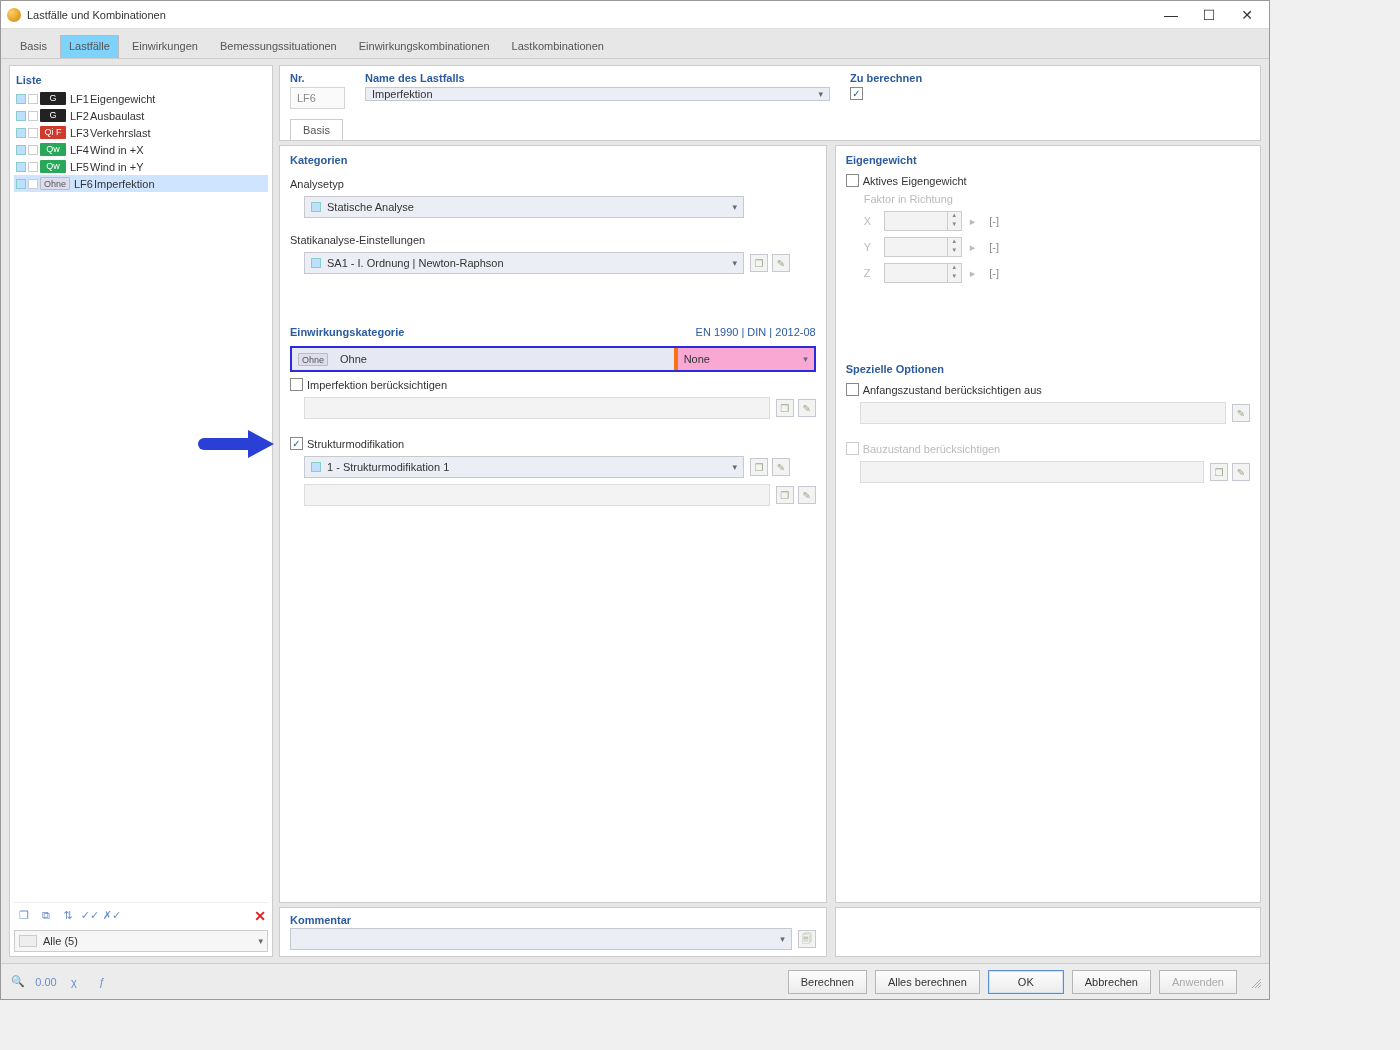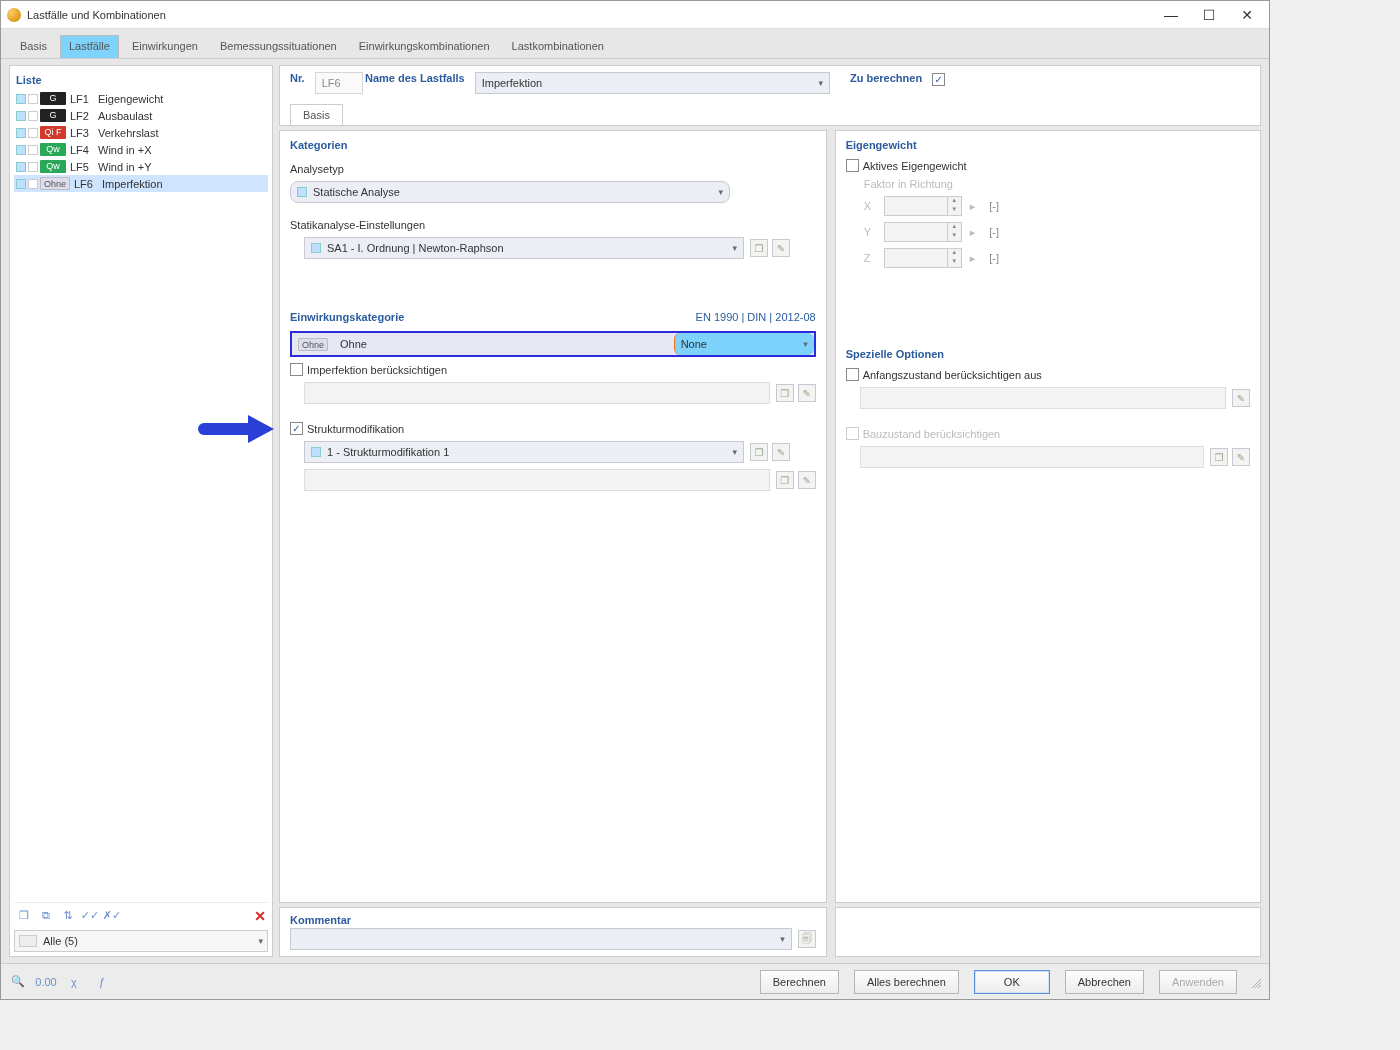--- a/index.html
+++ b/index.html
@@ -19,33 +19,33 @@
   .lc-list { flex:1; overflow:auto; }
   .lc-row { display:flex; align-items:center; height:17px; padding:0 2px; cursor:default;}
   .lc-row.selected { background:#cfe4ff; }
   .sw-mini { width:10px; height:10px; background:#bde0ff; margin-right:2px; border:1px solid #8cc; }
   .sw-mini2 { width:10px; height:10px; background:#fff; margin-right:2px; border:1px solid #ccc; }
   .tag { min-width:26px; height:13px; font-size:9px; color:#fff; text-align:center; line-height:13px; margin-right:4px; border-radius:1px;}
   .tag.g { background:#222; }
   .tag.qif { background:#d13a2a; }
   .tag.qw { background:#2aa85a; }
   .tag.ohne { background:#dde; color:#555; border:1px solid #bbb; min-width:30px;}
-  .lc-code { width:28px; }
+  .lc-code { width:20px; }
   .lc-name { flex:1; white-space:nowrap; overflow:hidden; text-overflow:ellipsis; }
   .left-toolbar { height:26px; display:flex; align-items:center; gap:6px; padding:2px; border-top:1px solid #eee; }
   .mini-icon { width:16px; height:16px; display:inline-flex; align-items:center; justify-content:center; color:#6a8fcf; }
   .red-x { color:#d22; margin-left:auto; font-weight:bold; font-size:14px;}
   .filter-combo { height:22px; border:1px solid #ccc; display:flex; align-items:center; padding:0 4px; margin-top:2px; background:#f6f6f6; position:relative;}
   .filter-combo .swatch { width:18px; height:12px; background:#eee; border:1px solid #ccc; margin-right:6px;}
   .filter-combo .chev { margin-left:auto; color:#666; font-size:9px;}
   
   .main-panel { flex:1; display:flex; flex-direction:column; gap:4px; }
   .main-top { background:#fff; border:1px solid #ccc; padding:6px 10px 0 10px; }
   .top-row { display:flex; gap:20px; align-items:flex-start; }
-  .field-col { display:flex; flex-direction:row; gap:10px; }
+  .field-col { display:flex; flex-direction:column; gap:1px; }
   .hdr { color:#2b5b9e; font-weight:600; padding-bottom:2px;}
   .readonly-box { height:22px; min-width:48px; border:1px solid #d5d5d5; background:#fafafa; padding:2px 6px; display:flex; align-items:center; color:#888;}
   .combo { height:22px; border:1px solid #c8c8d0; background:#eceef5; display:flex; align-items:center; padding:0 6px; position:relative;}
   .combo .chev { margin-left:auto; color:#667; font-size:9px;}
   .combo .marker { width:10px; height:10px; background:#bde0ff; border:1px solid #8cc; margin-right:6px;}
   .combo.wide { flex:1; }
   .chk { width:13px; height:13px; border:1px solid #888; background:#fff; display:inline-flex; align-items:center; justify-content:center; margin-right:4px; font-size:10px; color:#2b5b9e;}
   .chk.checked::before{content:"✓";}
   .sub-tabs { display:flex; margin-top:10px; }
   .sub-tab { padding:4px 12px; border:1px solid #ccc; border-bottom:none; background:#f3f3f3; color:#555; margin-right:2px; cursor:default;}
@@ -56,21 +56,21 @@
   .mid-left { flex: 1.3; }
   .mid-right { flex: 1; }
   .group-lbl { color:#333; margin-top:4px;}
   .dual-btn { display:inline-flex; gap:4px; margin-left:6px;}
   .sqbtn { width:18px; height:18px; border:1px solid #c8c8d0; background:#f3f3f3; display:inline-flex; align-items:center; justify-content:center; color:#9a8; font-size:10px; cursor:default;}
   .row-inline { display:flex; align-items:center; }
   .ein-row { display:flex; align-items:center; justify-content:space-between;}
   .ein-code-box { border:2px solid #2b2bdc; height:26px; display:flex; align-items:center; padding:0; background:#e6e9f3;}
   .ein-code-box .tag.ohne { margin:0 6px; }
   .ein-code-box .mid-txt { flex:1; padding:0 6px; }
-  .ein-code-box .right-txt { padding:0 28px 0 6px; border-left:1px solid #f97316; height:100%; display:flex; align-items:center; min-width:140px; position:relative; background:#7dd3fc;border-radius:6px;}
+  .ein-code-box .right-txt { padding:0 28px 0 6px; border-left:4px solid #f97316; height:100%; display:flex; align-items:center; min-width:140px; position:relative; background:#f9a8d4;}
   .ein-code-box .right-txt .chev{ position:absolute; right:6px; font-size:9px; color:#667;}
   .disabled-box { height:22px; border:1px solid #ddd; background:#f3f3f3; flex:1; }
   .spinner { display:flex; height:20px; border:1px solid #ccc; background:#f3f3f3; min-width:78px;}
   .spinner .val { flex:1; }
   .spinner .ctrls { width:14px; display:flex; flex-direction:column; border-left:1px solid #ccc;}
   .spinner .ctrls div{ flex:1; font-size:6px; text-align:center; color:#888;}
   .unit { margin-left:6px; color:#888;}
   .arrow-note { position:relative; }
   .big-arrow { position:absolute; left:-92px; top:-4px; width:86px; height:22px; }
   .big-arrow .shaft{ position:absolute; left:0; top:5px; width:56px; height:12px; background:#2a3fd6; border-radius:6px 0 0 6px;}
@@ -78,21 +78,21 @@
   .grey-text { color:#bbb; }
   
   .bottom-row { display:flex; gap:8px; }
   .comment-panel { background:#fff; border:1px solid #ccc; padding:6px 10px; }
   .comment-panel.left { flex:1.3; }
   .comment-panel.right { flex:1; }
   
   .footer { height:36px; background:#ececec; border-top:1px solid #ccc; display:flex; align-items:center; padding:0 8px; gap:6px;}
   .footer .left-icons { display:flex; gap:10px; }
   .ftr-icon { width:18px; height:18px; display:inline-flex; align-items:center; justify-content:center; color:#6a8fcf; border:1px solid transparent;}
-  .footer .btns { margin-left:auto; display:flex; gap:15px;}
+  .footer .btns { margin-left:auto; display:flex; gap:8px;}
   .btn { min-width:76px; height:24px; border:1px solid #b5b5b5; background:linear-gradient(#fdfdfd,#ececec); display:inline-flex; align-items:center; justify-content:center; padding:0 12px; cursor:default; color:#333;}
   .btn.primary { border-color:#5a8fd6; box-shadow:0 0 0 1px #cfe1f6 inset; }
   .btn.disabled { color:#aaa; }
   .spacer-large { flex:1; }
   .resize-grip { width:12px; height:12px; margin-left:6px; background:
     linear-gradient(135deg, transparent 60%, #aaa 60%, #aaa 65%, transparent 65%,
                     transparent 72%, #aaa 72%, #aaa 77%, transparent 77%,
                     transparent 84%, #aaa 84%, #aaa 89%, transparent 89%);}
 </style>
 </head>
@@ -207,21 +207,21 @@
         <div class="sub-tabs">
           <div class="sub-tab active">Basis</div>
         </div>
       </div>
 
       <div class="mid-row">
 
         <div class="mid-left">
           <div class="hdr">Kategorien</div>
           <div class="group-lbl">Analysetyp</div>
-          <div class="combo" style="max-width:440px;border-radius:8px;">
+          <div class="combo" style="margin-left:14px; max-width:440px;">
             <span class="marker"></span>
             <span>Statische Analyse</span>
             <span class="chev">▾</span>
           </div>
           <div class="group-lbl" style="margin-top:10px;">Statikanalyse-Einstellungen</div>
           <div class="row-inline" style="margin-left:14px;">
             <div class="combo" style="flex:1; max-width:440px;">
               <span class="marker"></span>
               <span>SA1 - I. Ordnung | Newton-Raphson</span>
               <span class="chev">▾</span>

